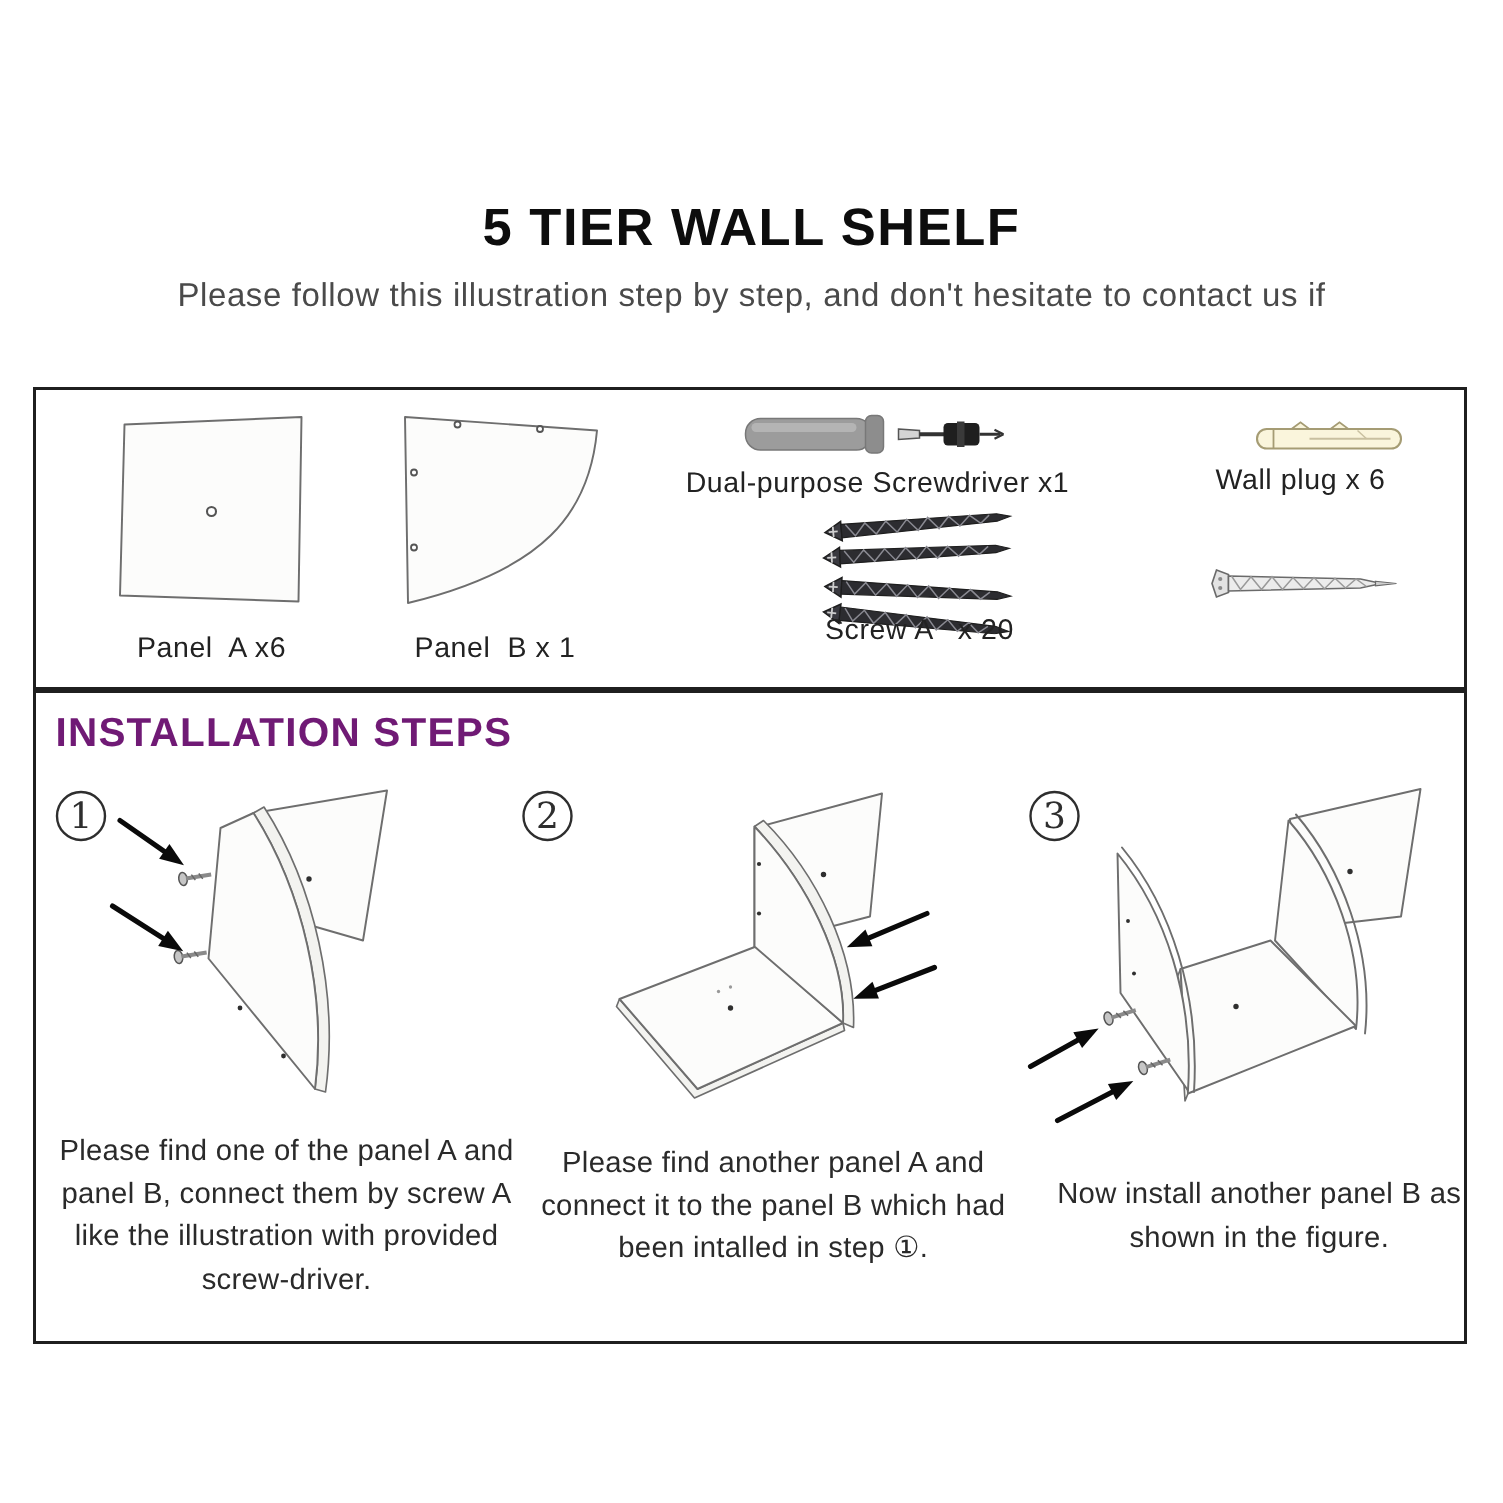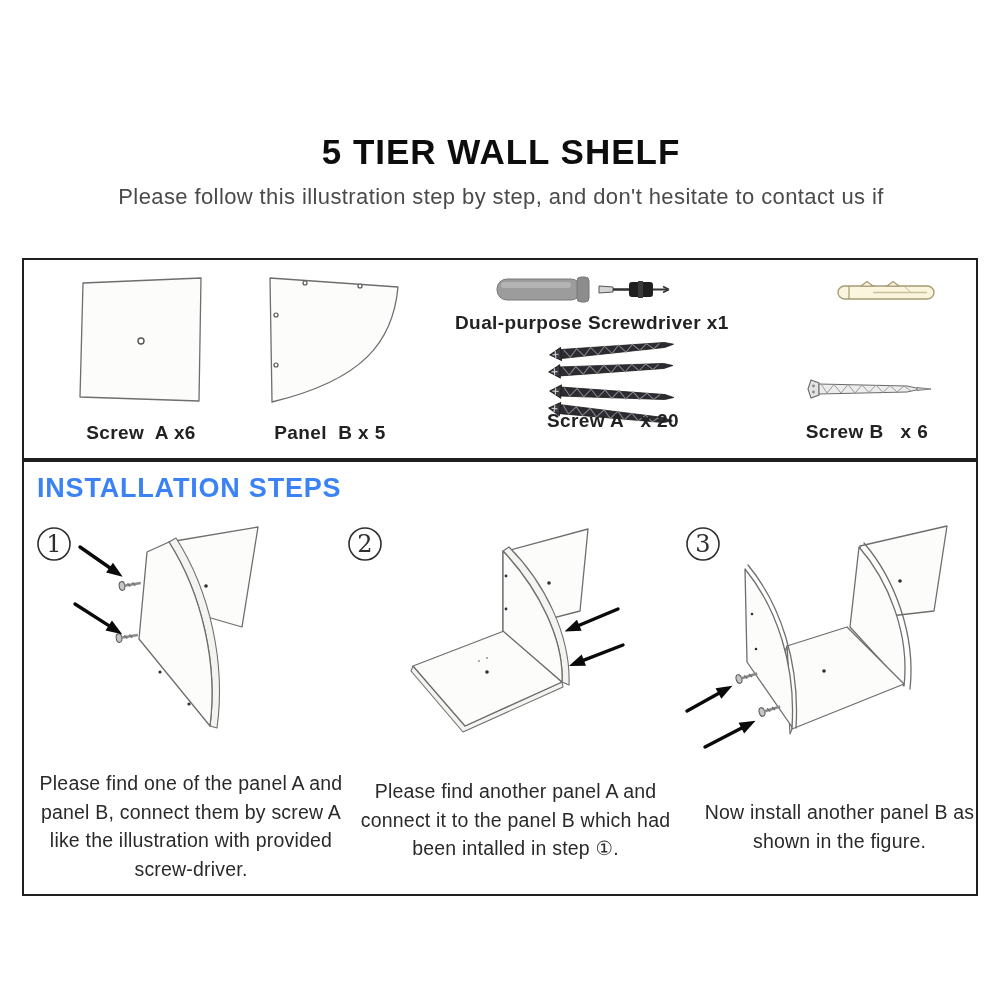--- a/index.html
+++ b/index.html
@@ -14,29 +14,29 @@
   .subtitle{
     position:absolute;top:182px;left:0;width:100%;text-align:center;
     font-size:22px;color:#4a4a4a;letter-spacing:.4px;line-height:1.33;
   }
   .box{position:absolute;border:2px solid #1f1f1f;background:#ffffff;box-sizing:border-box;}
   .parts-box{left:22px;top:258px;width:956px;height:202px;}
   .steps-box{left:22px;top:460px;width:956px;height:436px;}
   .abs{position:absolute;}
   .part-label{
     position:absolute;font-size:19px;color:#222;letter-spacing:.4px;
-    text-align:center;white-space:pre;font-weight:bold;
+    text-align:center;white-space:pre;
   }
   .steps-heading{
     position:absolute;left:13px;top:11px;font-size:27px;font-weight:bold;
-    letter-spacing:.8px;color:#3b82f6;
+    letter-spacing:.8px;color:#701a75;
   }
   .caption{
     position:absolute;font-size:19.5px;color:#2a2a2a;letter-spacing:.2px;
-    line-height:1.47;text-align:center;margin-top:16px;
+    line-height:1.47;text-align:center;
   }
   svg{display:block;}
   .ln{stroke:#6e6e6e;stroke-width:1.3;fill:none;stroke-linejoin:round;stroke-linecap:round;}
   .face{fill:#fcfcfb;stroke:#6e6e6e;stroke-width:1.3;stroke-linejoin:round;}
   .sliver{fill:#f3f3f0;stroke:#6e6e6e;stroke-width:1.1;stroke-linejoin:round;}
   .dot{fill:#2f2f2f;}
   .arrow-line{stroke:#0a0a0a;stroke-width:3.4;stroke-linecap:round;}
   .arrow-head{fill:#0a0a0a;}
   .badge-circle{fill:#ffffff;stroke:#2e2e2e;stroke-width:1.6;}
   .badge-num{font-family:"DejaVu Serif",serif;font-size:24px;fill:#2e2e2e;}
@@ -50,30 +50,30 @@
   <div class="subtitle">
     <div>Please follow this illustration step by step, and don't hesitate to contact us if</div>
   </div>
 
   <div class="box parts-box">
 
     <svg class="abs" style="left:53px;top:15px" width="130" height="130" viewBox="0 0 130 130">
       <path class="face" d="M6,8 L124,3 L122,126 L3,122 Z"></path>
       <circle cx="64" cy="66" r="3" fill="#ffffff" stroke="#555" stroke-width="1.4"></circle>
     </svg>
-    <div class="part-label" style="left:27px;top:162px;width:180px">Screw  A x6</div>
+    <div class="part-label" style="left:27px;top:162px;width:180px">Panel  A x6</div>
 
     <svg class="abs" style="left:241px;top:12px" width="140" height="135" viewBox="0 0 140 135">
       <path class="face" d="M5,6 L133,15 C128,70 98,108 7,130 Z"></path>
       <circle cx="40" cy="11" r="2" fill="#ffffff" stroke="#555" stroke-width="1.2"></circle>
       <circle cx="95" cy="14" r="2" fill="#ffffff" stroke="#555" stroke-width="1.2"></circle>
       <circle cx="11" cy="43" r="2" fill="#ffffff" stroke="#555" stroke-width="1.2"></circle>
       <circle cx="11" cy="93" r="2" fill="#ffffff" stroke="#555" stroke-width="1.2"></circle>
     </svg>
-    <div class="part-label" style="left:216px;top:162px;width:180px">Panel  B x 5</div>
+    <div class="part-label" style="left:216px;top:162px;width:180px">Panel  B x 1</div>
 
     <svg class="abs" style="left:471px;top:10px" width="175" height="40" viewBox="0 0 175 40">
       <rect x="2" y="9" width="84" height="21" rx="10" fill="#9c9c9c" stroke="#787878" stroke-width="1"></rect>
       <rect x="6" y="12" width="70" height="6" rx="3" fill="#b4b4b4"></rect>
       <rect x="82" y="7" width="12" height="25" rx="4" fill="#8d8d8d" stroke="#787878" stroke-width="1"></rect>
       <polygon points="104,16 118,17 118,22 104,23" fill="#d4d4d4" stroke="#555" stroke-width="1"></polygon>
       <line x1="118" y1="19.5" x2="138" y2="19.5" stroke="#333" stroke-width="2.6"></line>
       <rect x="134" y="12" width="24" height="15" rx="3" fill="#1f1f1f"></rect>
       <rect x="143" y="11" width="5" height="17" fill="#3a3a3a"></rect>
       <line x1="158" y1="19.5" x2="172" y2="19.5" stroke="#333" stroke-width="2"></line>
@@ -83,20 +83,21 @@
     <div class="part-label" style="left:431px;top:52px;width:260px">Dual-purpose Screwdriver x1</div>
 
     <svg class="abs" style="left:811px;top:18px" width="105" height="28" viewBox="0 0 105 28">
       <rect x="3" y="8" width="96" height="13" rx="6.5" fill="#faf5dc" stroke="#a59c74" stroke-width="1.4"></rect>
       <polygon points="26,8 32,3.5 38,8" fill="#faf5dc" stroke="#a59c74" stroke-width="1.2"></polygon>
       <polygon points="52,8 58,3.5 64,8" fill="#faf5dc" stroke="#a59c74" stroke-width="1.2"></polygon>
       <line x1="14" y1="8" x2="14" y2="21" stroke="#a59c74" stroke-width="1.2"></line>
       <line x1="38" y1="14.5" x2="92" y2="14.5" stroke="#c9c0a0" stroke-width="1.4"></line>
       <line x1="70" y1="9" x2="76" y2="14.5" stroke="#c9c0a0" stroke-width="1"></line>
     </svg>
+    <div class="part-label" style="left:743px;top:50px;width:200px">Wall plug x 6</div>
 
     <svg class="abs" style="left:521px;top:78px" width="145" height="85" viewBox="0 0 145 85">
       <defs>
         <g id="sa">
           <polygon points="0,7 11,0.5 11,13.5" fill="#3a3a40" stroke="#1e1e1e" stroke-width="1"></polygon>
           <line x1="2.5" y1="7" x2="8.5" y2="7" stroke="#cfcfcf" stroke-width="1.2"></line>
           <line x1="5.5" y1="3.5" x2="5.5" y2="10.5" stroke="#cfcfcf" stroke-width="1.2"></line>
           <polygon points="11,2.5 115,4.5 124,7 115,9.5 11,11.5" fill="#2c2c30" stroke="#1e1e1e" stroke-width="0.8"></polygon>
           <path d="M14,3 L20,11 L27,3 L34,11 L41,3 L48,11 L55,3 L62,11 L69,3 L76,11 L83,3.5 L90,10.5 L97,4 L104,10 L110,5" stroke="#8a8a92" stroke-width="1" fill="none"></path>
         </g>
@@ -109,21 +110,20 @@
     <div class="part-label" style="left:479px;top:150px;width:220px">Screw A   x 20</div>
 
     <svg class="abs" style="left:781px;top:118px" width="130" height="26" viewBox="0 0 130 26">
       <polygon points="6,2 14,5 14,17 6,20 3,11" fill="#e3e3e3" stroke="#6a6a6a" stroke-width="1.1"></polygon>
       <circle cx="8.5" cy="8" r="1.4" fill="#8a8a8a"></circle>
       <circle cx="8.5" cy="14" r="1.4" fill="#8a8a8a"></circle>
       <polygon points="14,6 102,8 116,11 102,14 14,16" fill="#ececec" stroke="#6a6a6a" stroke-width="1"></polygon>
       <path d="M16,6 L22,15 L29,6.5 L36,15 L43,6.5 L50,15 L57,7 L64,14.5 L71,7 L78,14.5 L85,7.5 L92,14 L99,8 L106,13" stroke="#9a9a9a" stroke-width="1" fill="none"></path>
       <polygon points="112,9.5 126,11 112,12.5" fill="#cfcfcf" stroke="#6a6a6a" stroke-width="0.8"></polygon>
     </svg>
-    <div class="part-label" style="left:743px;top:161px;width:200px">Screw B   x 6</div>
   </div>
 
   <div class="box steps-box">
 
     <div class="steps-heading">INSTALLATION STEPS</div>
 
     <svg class="abs" style="left:6px;top:52px" width="310" height="250" viewBox="0 0 310 250">
 
       <path class="face" d="M139,28 L228,13 L212,113 L160,98 Z"></path>
       <circle class="dot" cx="176" cy="72" r="1.8"></circle>

